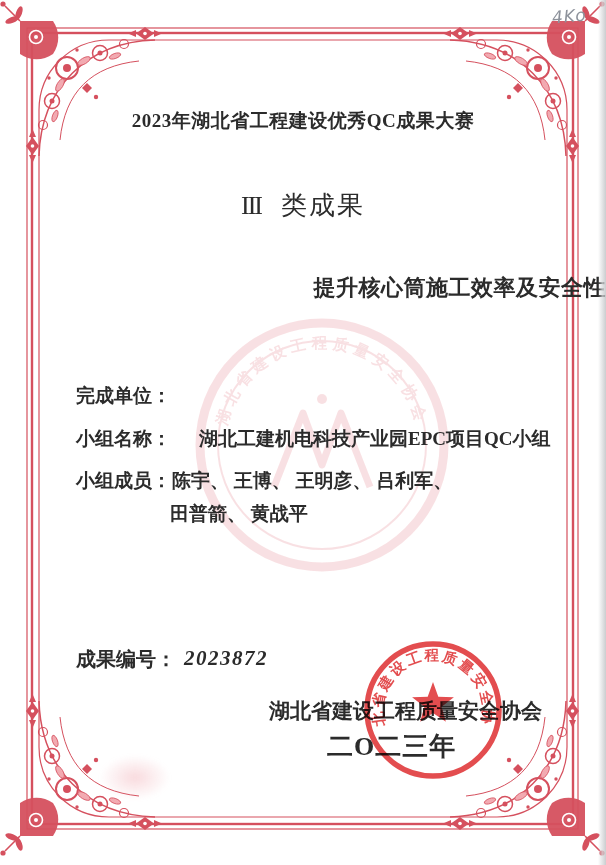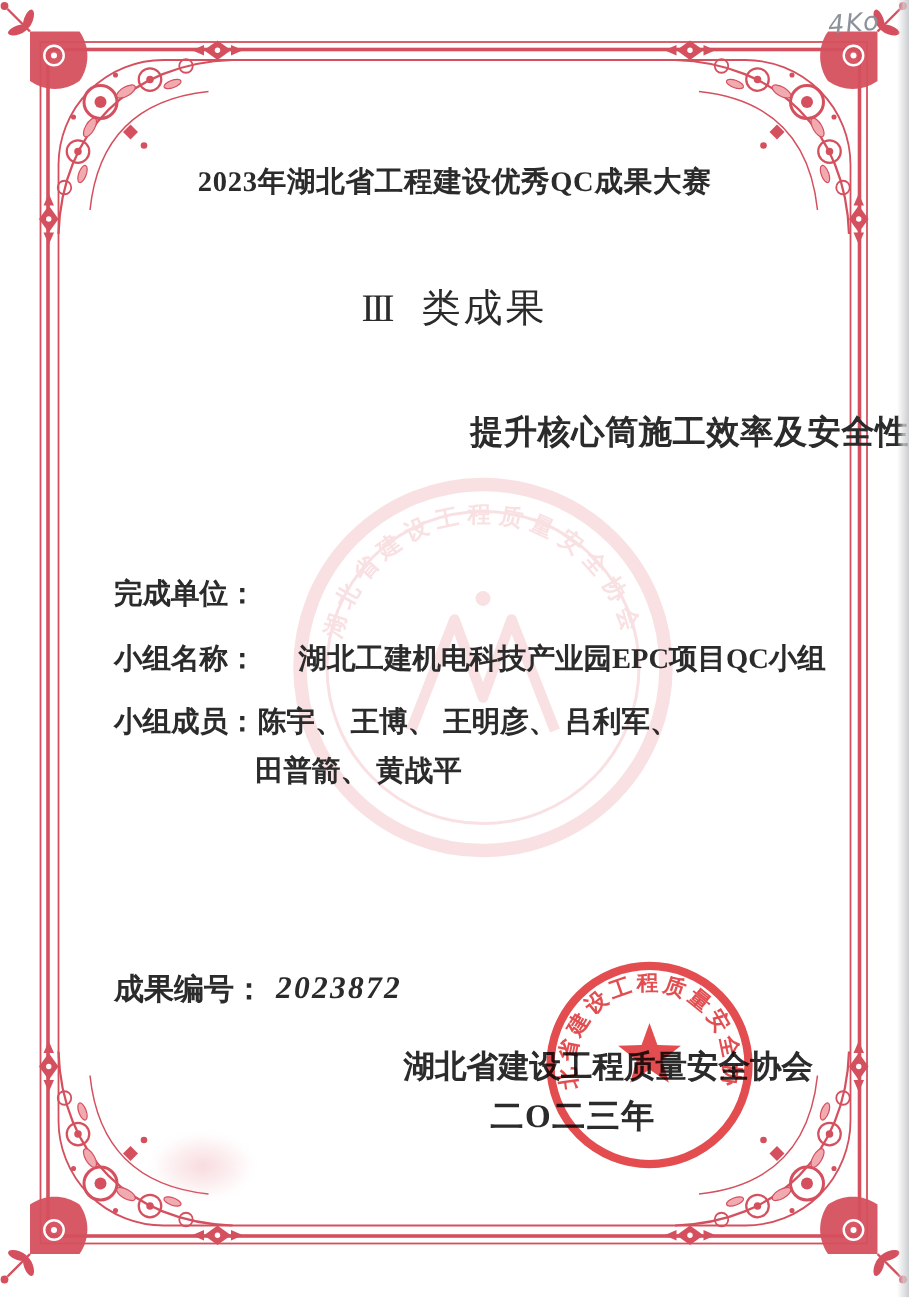--- a/index.html
+++ b/index.html
@@ -48,21 +48,21 @@
   .row-members2{top:501px;left:170px;}
   .result-row{
     position:absolute;left:76px;top:605px;display:flex;gap:8px;
     font-size:20px;font-weight:bold;margin-top:41px;
   }
   .result-row .result-value{font-size:21px;letter-spacing:1.5px;font-style:italic;}
   .issuer-org{
     position:absolute;left:269px;top:697px;font-size:21px;font-weight:bold;white-space:nowrap;
   }
   .issuer-date{
-    position:absolute;left:327px;top:729px;font-size:22px;font-weight:bold;letter-spacing:1px;white-space:nowrap;
+    position:absolute;left:327px;top:729px;font-size:26px;font-weight:bold;letter-spacing:1px;white-space:nowrap;
   }
   .seal-svg{position:absolute;left:333px;top:610px;mix-blend-mode:multiply;}
   .watermark-svg{position:absolute;left:172px;top:295px;}
   .text-layer{position:absolute;left:0;top:0;width:100%;height:100%;z-index:2;}
   .z1{z-index:1;} .z3{z-index:3;} .z4{z-index:4;}
 </style>
 </head>
 <body>
 
 <div class="page">

